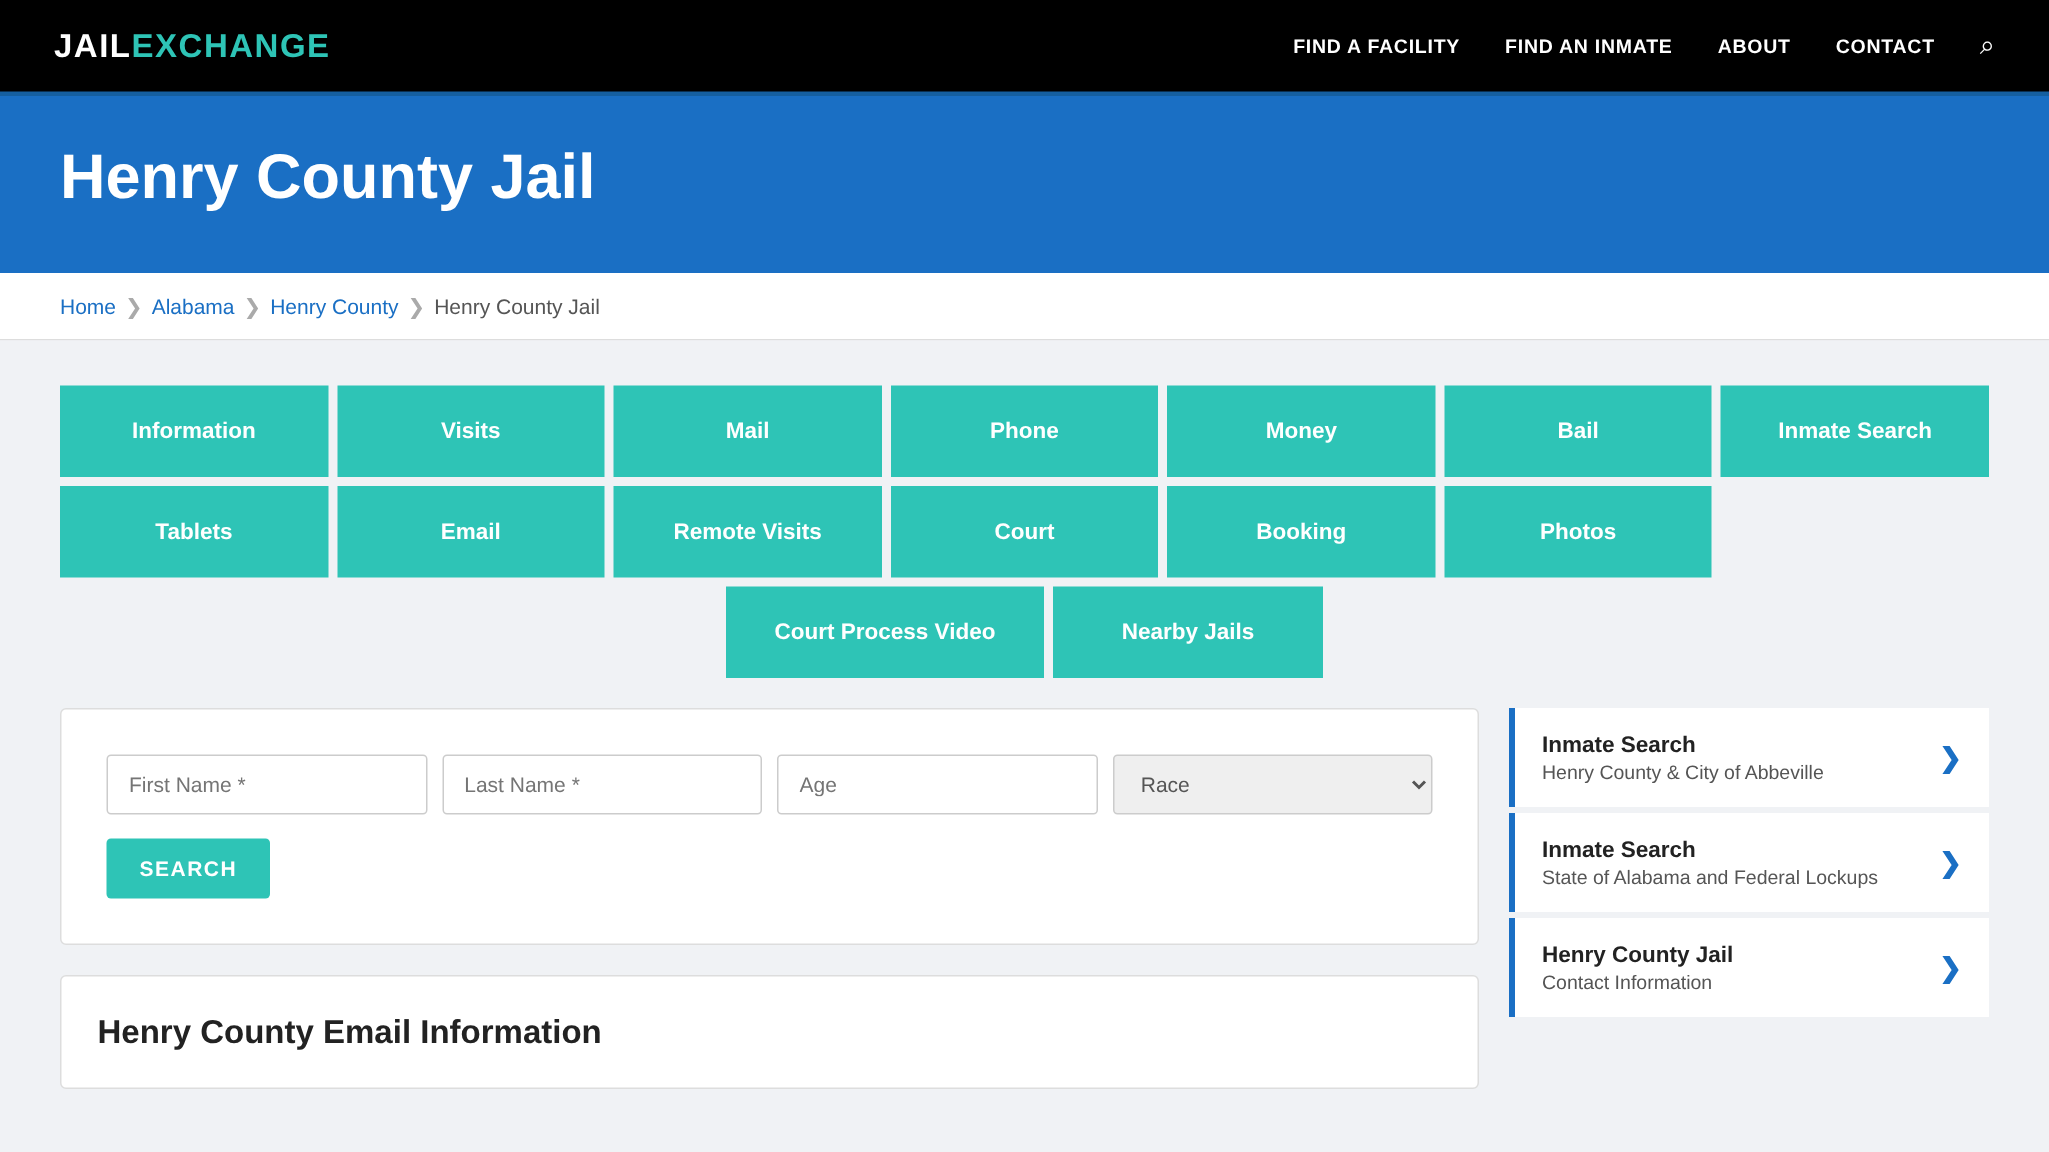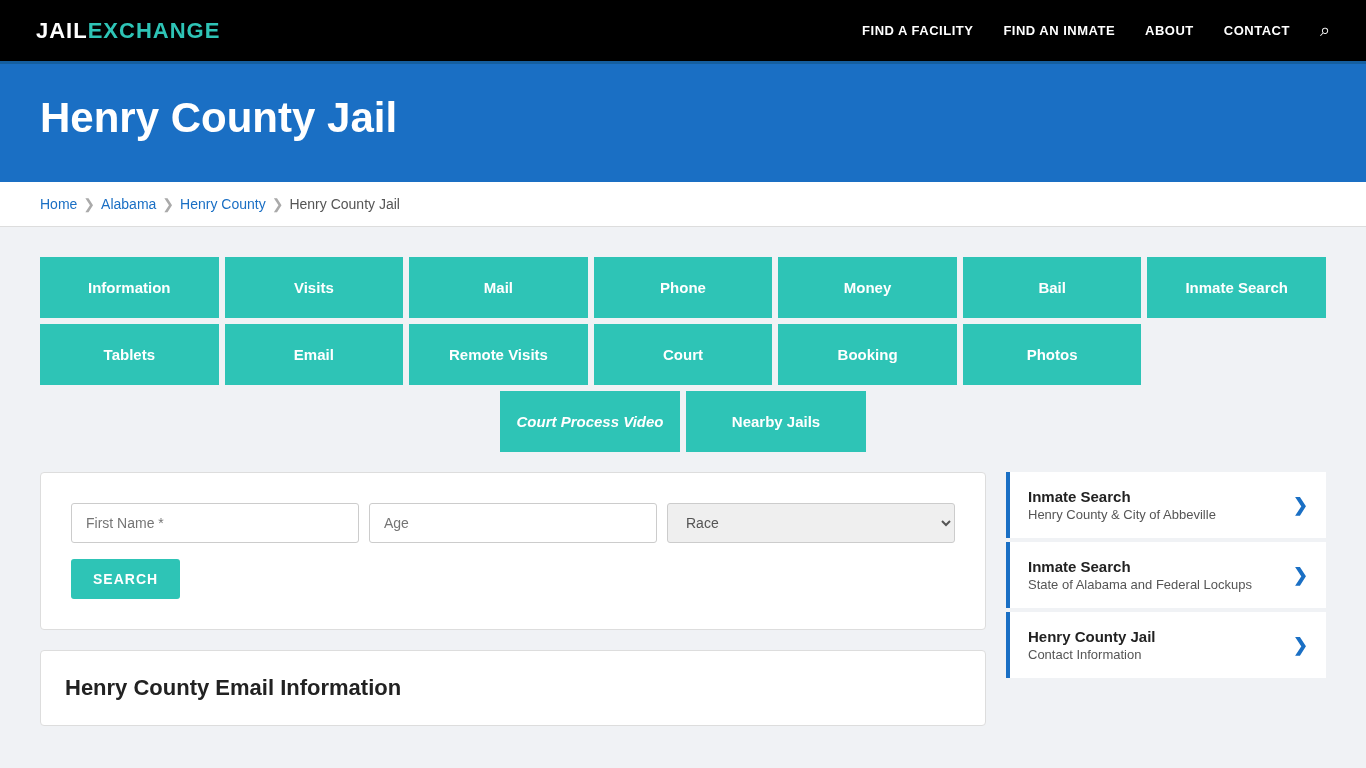--- a/index.html
+++ b/index.html
@@ -247,30 +247,31 @@
   <div class="btn-grid-row2">
     <button class="teal-btn">Tablets</button>
     <button class="teal-btn">Email</button>
     <button class="teal-btn">Remote Visits</button>
     <button class="teal-btn">Court</button>
     <button class="teal-btn">Booking</button>
     <button class="teal-btn">Photos</button>
   </div>
 
   <div style="display:flex; justify-content:center; gap:6px; margin-bottom:20px;">
-    <button class="teal-btn" style="width:180px;font-style:italic;">Court Process Video</button>
+    <button class="teal-btn" style="width:212px;">Court Process Video</button>
     <button class="teal-btn" style="width:180px;">Nearby Jails</button>
   </div>
 
   <div class="content-row">
 
     <div style="flex:1;">
       <div class="search-card">
         <div class="search-form">
           <input type="text" placeholder="First Name *" style="">
+          <input type="text" placeholder="Last Name *" style="">
           <input type="text" placeholder="Age" style="">
           <select>
             <option>Race</option>
             <option>White</option>
             <option>Black</option>
             <option>Hispanic</option>
             <option>Asian</option>
             <option>Other</option>
           </select>
         </div>

